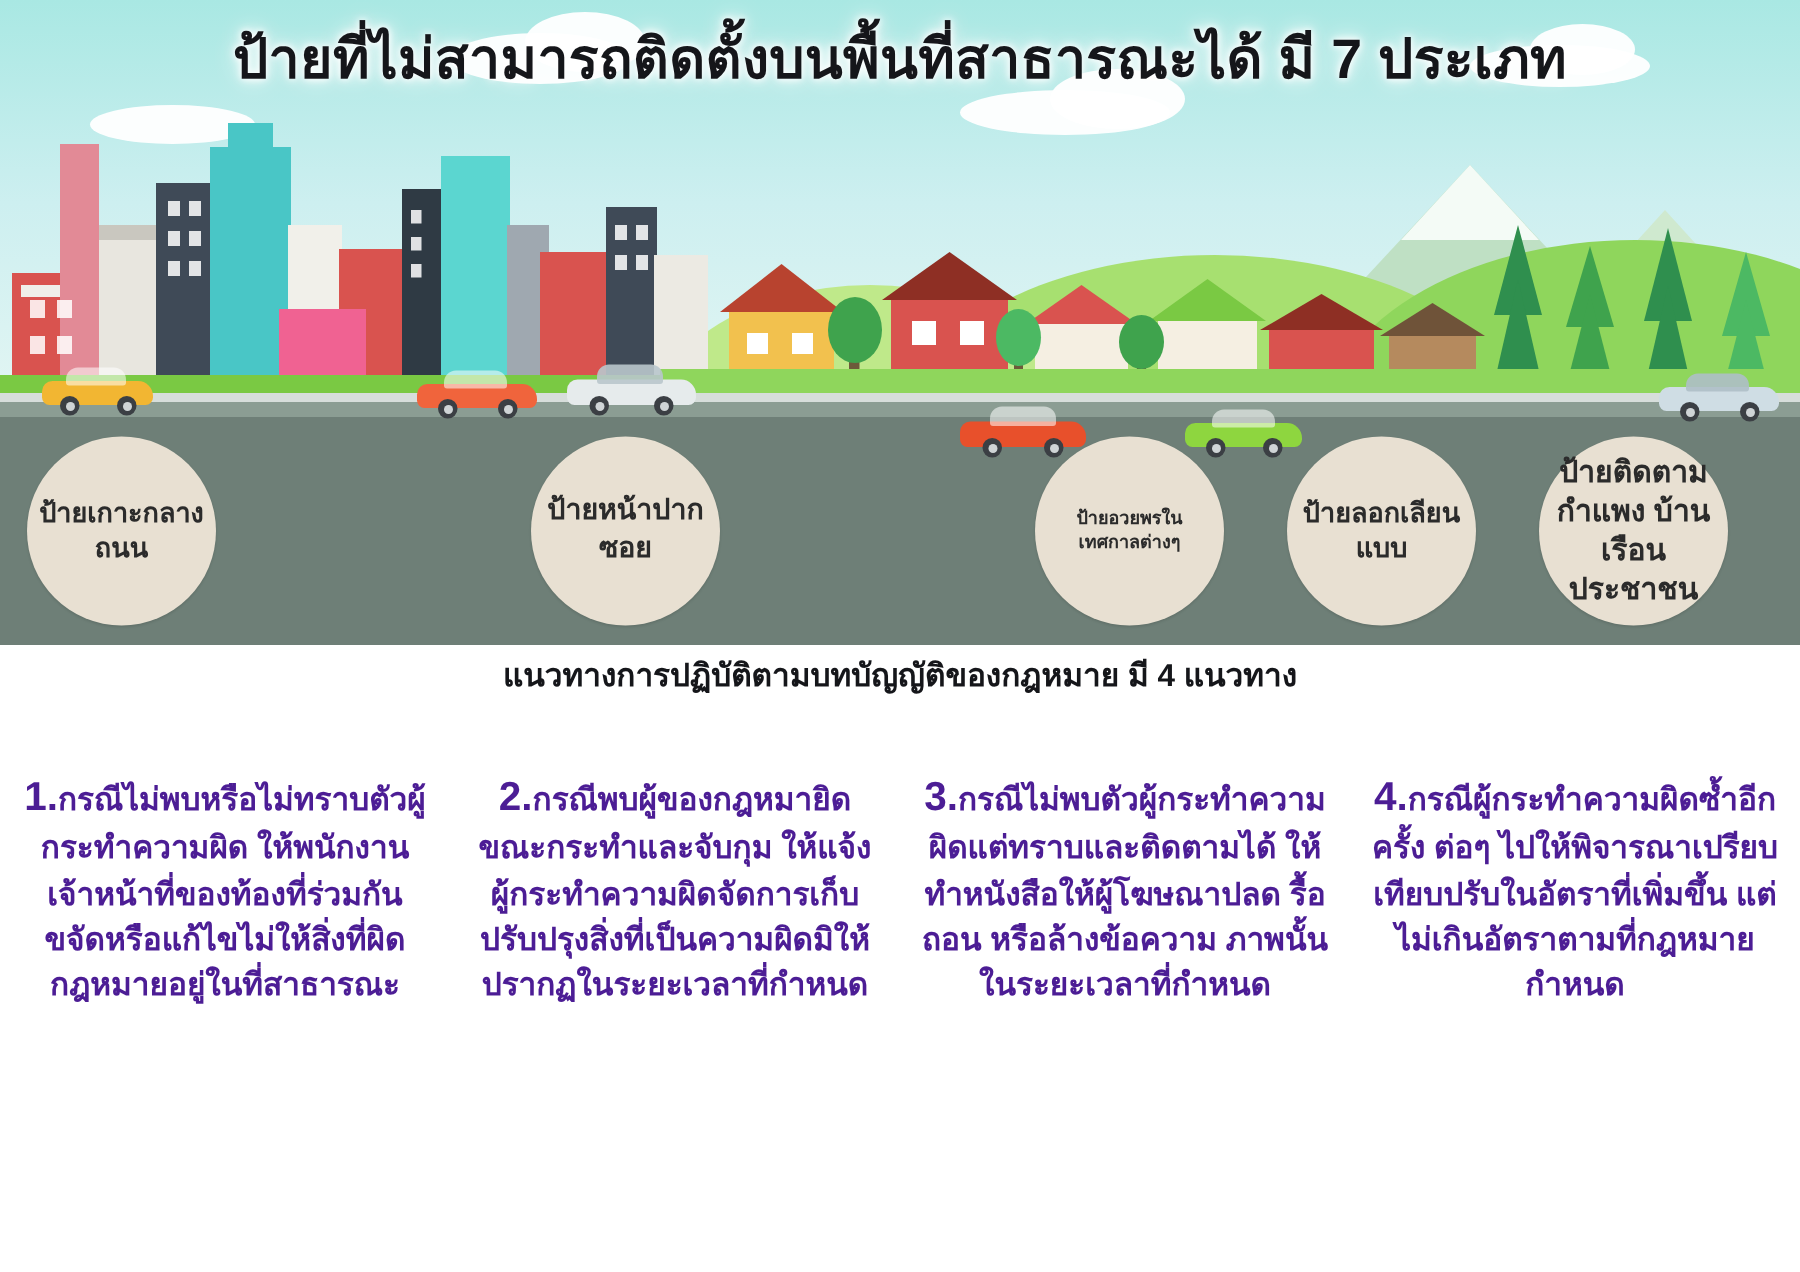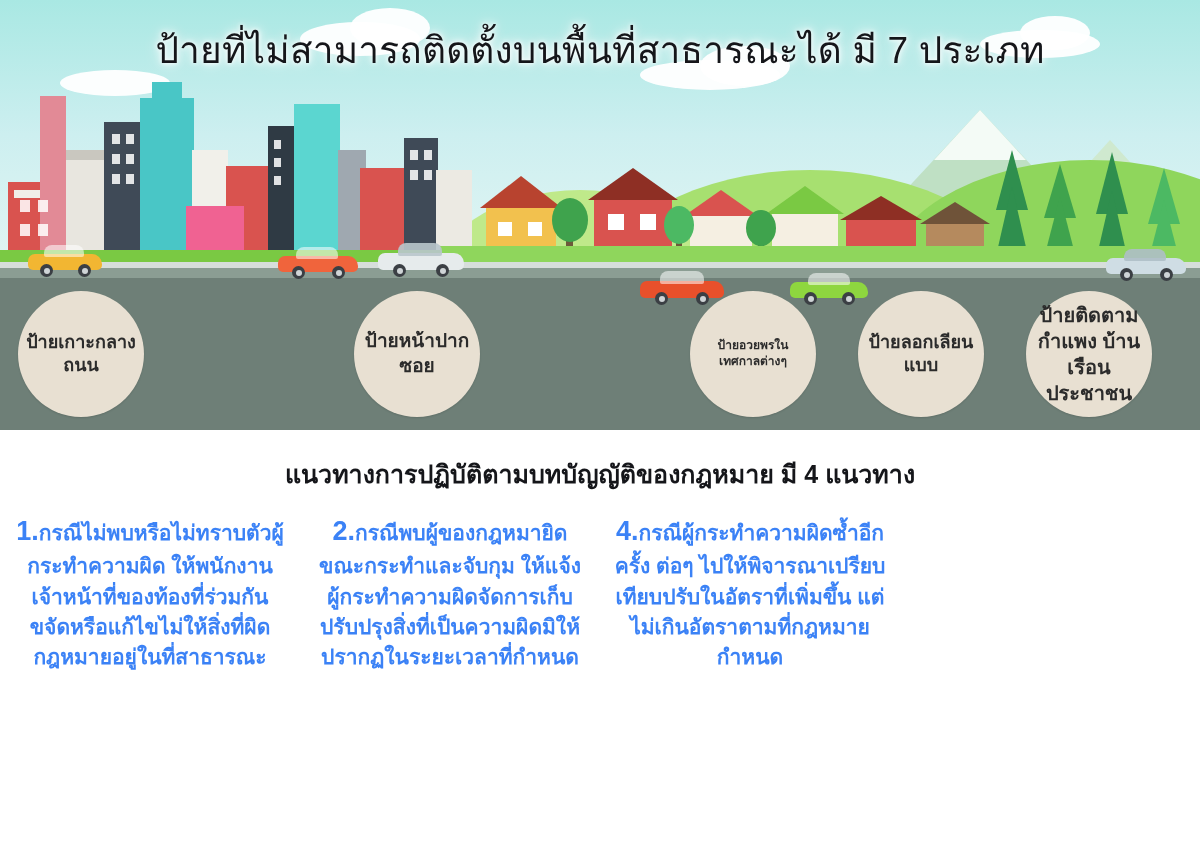--- a/index.html
+++ b/index.html
@@ -45,45 +45,45 @@
   
   .car{position:absolute;}
   .car-body{position:absolute;border-radius:7px 10px 5px 5px;}
   .car-cabin{position:absolute;border-radius:8px 8px 2px 2px;opacity:.55;background:#ffffff;}
   .wheel{position:absolute;width:13px;height:13px;border-radius:50%;background:#3b3f44;}
   .wheel:after{content:"";position:absolute;left:3.5px;top:3.5px;width:6px;height:6px;border-radius:50%;background:#cfd4d6;}
 
   
   .title-bar{position:absolute;left:0;top:10px;width:1200px;text-align:center;z-index:20;}
   .title-bar h1{
-     margin:18px;font-size:37px;line-height:1.22;color:#15161a;font-weight:normal;
+     margin:7px;font-size:37px;line-height:1.22;color:#15161a;font-weight:bold;
      text-shadow:0 0 8px #ffffff, 0 0 16px #ffffff, 0 0 4px #ffffff;
      letter-spacing:.2px;
   }
 
   
   .circles{position:absolute;left:0;top:291px;width:1036px;height:140px;z-index:15;}
   .circle{
     position:absolute;top:0;width:126px;height:126px;border-radius:50%;
     background:#e8e0d2;display:flex;align-items:center;justify-content:center;
     text-align:center;color:#2b2b2b;font-weight:bold;line-height:1.3;
     box-shadow:0 1px 2px rgba(0,0,0,.12);
   }
   .circle span{display:block;padding:0 8px;}
 
   
   .lower{position:absolute;left:0;top:430px;width:1200px;height:418px;background:#ffffff;}
   .sub-title{
-    margin:0;padding-top:29px;text-align:center;font-size:25px;color:#15161a;
+    margin:0;padding-top:8px;text-align:center;font-size:21px;color:#15161a;
     font-weight:bold;line-height:1.25;
   }
   .cols{position:absolute;left:0;top:82px;width:1200px;display:flex;}
   .col{width:300px;padding:0 14px;box-sizing:border-box;text-align:center;}
   .col p{
-    margin:0;font-size:21px;line-height:1.45;color:#3b82f6;font-weight:bold;
+    margin:0;font-size:21px;line-height:1.45;color:#4c1d95;font-weight:bold;
   }
   .col .num{font-size:27px;}
 </style>
 </head>
 <body>
 
 <div class="page">
 
   <div class="scene">
     <div class="sky"></div>
@@ -259,19 +259,24 @@
           <span class="num">1.</span><span>กรณีไม่พบหรือไม่ทราบตัวผู้กระทำความผิด ให้พนักงานเจ้าหน้าที่ของท้องที่ร่วมกันขจัดหรือแก้ไขไม่ให้สิ่งที่ผิดกฎหมายอยู่ในที่สาธารณะ</span>
         </p>
       </div>
       <div class="col">
         <p>
           <span class="num">2.</span><span>กรณีพบผู้ของกฎหมายิดขณะกระทำและจับกุม ให้แจ้งผู้กระทำความผิดจัดการเก็บ ปรับปรุงสิ่งที่เป็นความผิดมิให้ปรากฏในระยะเวลาที่กำหนด</span>
         </p>
       </div>
       <div class="col">
         <p>
+          <span class="num">3.</span><span>กรณีไม่พบตัวผู้กระทำความผิดแต่ทราบและติดตามได้ ให้ทำหนังสือให้ผู้โฆษณาปลด รื้อ ถอน หรือล้างข้อความ ภาพนั้นในระยะเวลาที่กำหนด</span>
+        </p>
+      </div>
+      <div class="col">
+        <p>
           <span class="num">4.</span><span>กรณีผู้กระทำความผิดซ้ำอีกครั้ง ต่อๆ ไปให้พิจารณาเปรียบเทียบปรับในอัตราที่เพิ่มขึ้น แต่ไม่เกินอัตราตามที่กฎหมายกำหนด</span>
         </p>
       </div>
     </div>
   </div>
 
 </div>
 
 </body></html>

